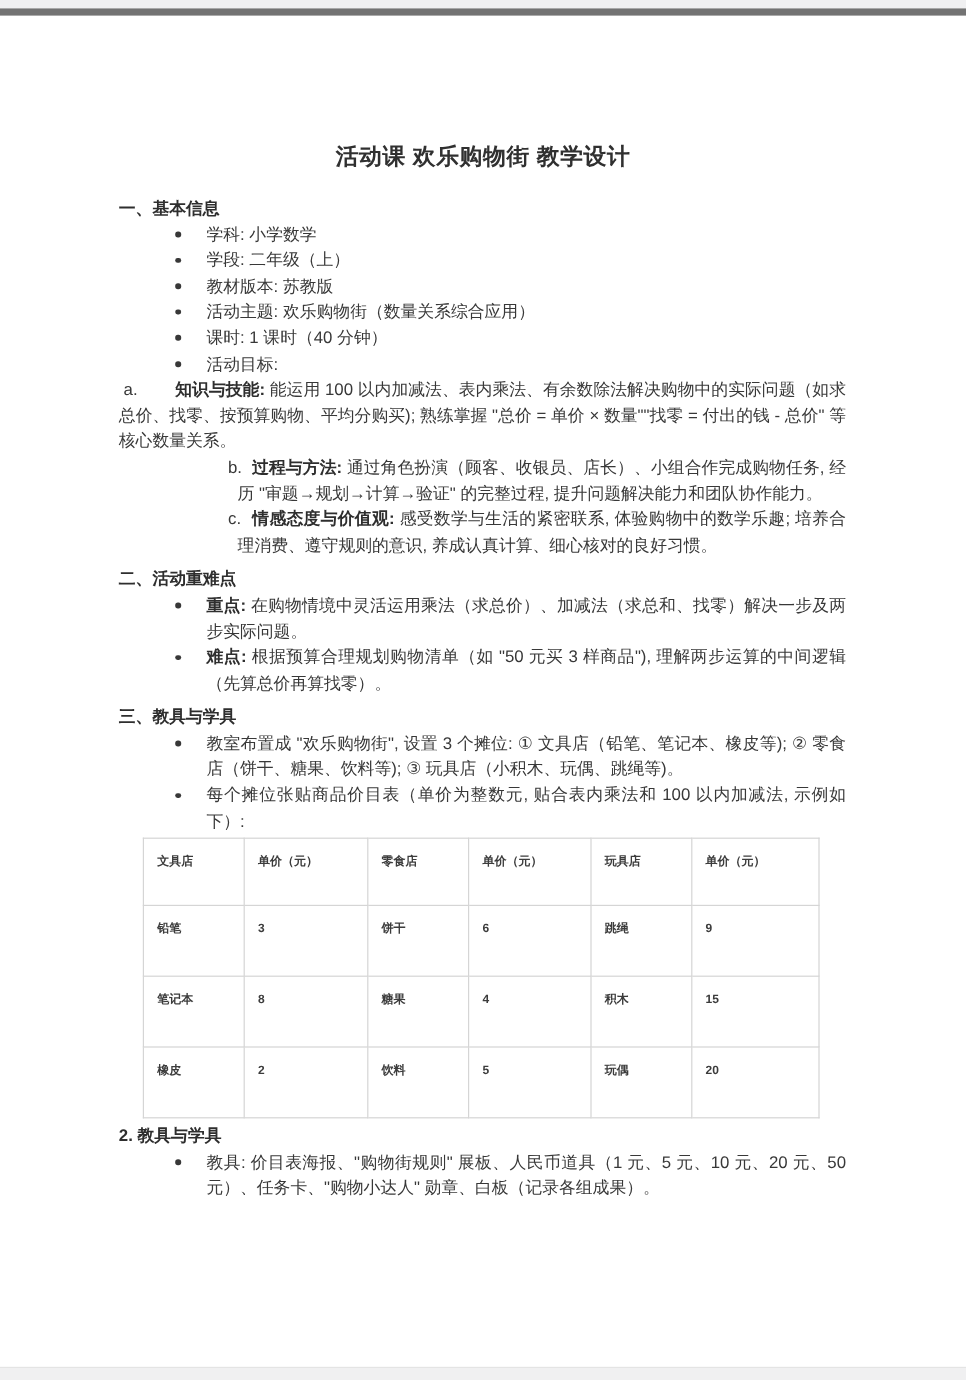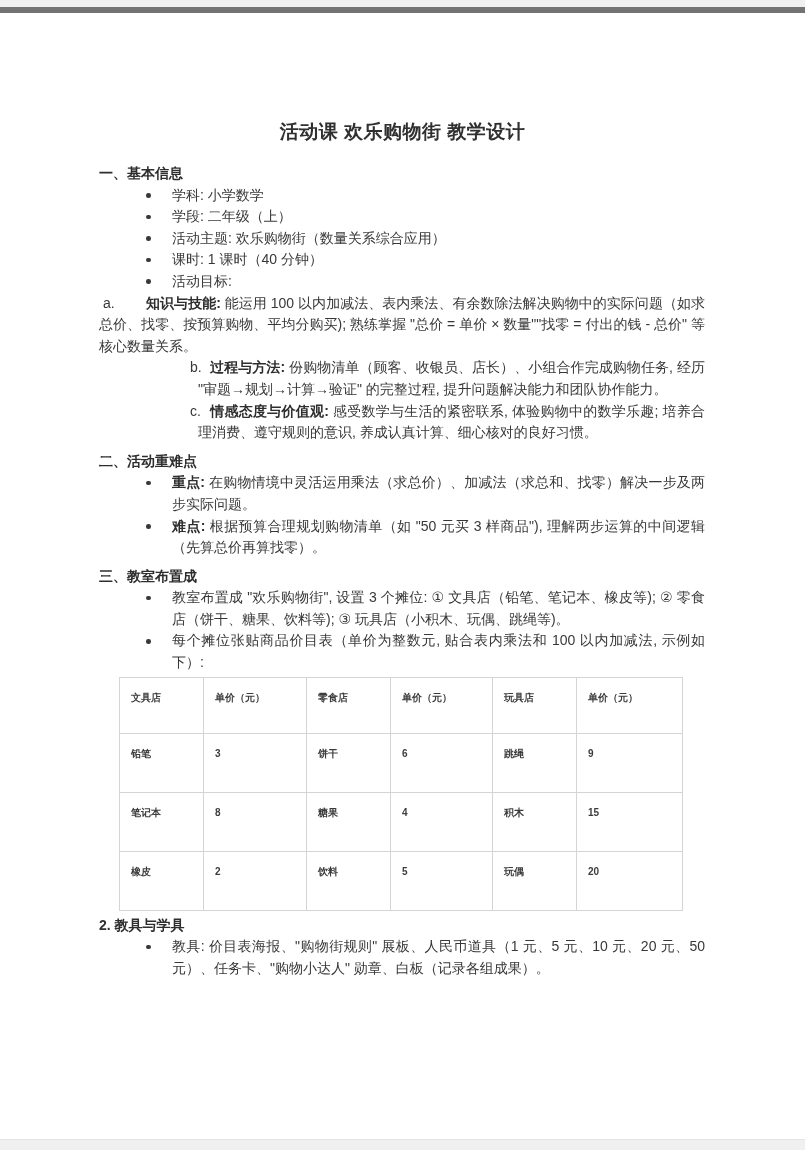--- a/index.html
+++ b/index.html
@@ -85,53 +85,57 @@
     <div class="li">
       <span class="dot"></span>
       <span>学科: 小学数学</span>
     </div>
     <div class="li">
       <span class="dot"></span>
       <span>学段: 二年级（上）</span>
     </div>
     <div class="li">
       <span class="dot"></span>
+      <span>教材版本: 苏教版</span>
+    </div>
+    <div class="li">
+      <span class="dot"></span>
       <span>活动主题: 欢乐购物街（数量关系综合应用）</span>
     </div>
     <div class="li">
       <span class="dot"></span>
       <span>课时: 1 课时（40 分钟）</span>
     </div>
     <div class="li">
       <span class="dot"></span>
       <span>活动目标:</span>
     </div>
 
     <div class="obj-a">
       <span class="mk">a.</span><b>知识与技能: </b><span>能运用 100 以内加减法、表内乘法、有余数除法解决购物中的实际问题（如求总价、找零、按预算购物、平均分购买); 熟练掌握 "总价 = 单价 × 数量""找零 = 付出的钱 - 总价" 等核心数量关系。</span>
     </div>
     <div class="obj-bc">
-      <span class="mk">b.</span><b>过程与方法: </b><span>份购物清单（顾客、收银员、店长）、小组合作完成购物任务, 经历 "审题→规划→计算→验证" 的完整过程, 提升问题解决能力和团队协作能力。</span>
+      <span class="mk">b.</span><b>过程与方法: </b><span>通过角色扮演（顾客、收银员、店长）、小组合作完成购物任务, 经历 "审题→规划→计算→验证" 的完整过程, 提升问题解决能力和团队协作能力。</span>
     </div>
     <div class="obj-bc">
       <span class="mk">c.</span><b>情感态度与价值观: </b><span>感受数学与生活的紧密联系, 体验购物中的数学乐趣; 培养合理消费、遵守规则的意识, 养成认真计算、细心核对的良好习惯。</span>
     </div>
 
     <div class="h-sec">二、活动重难点</div>
 
     <div class="li">
       <span class="dot"></span>
       <b>重点: </b><span>在购物情境中灵活运用乘法（求总价）、加减法（求总和、找零）解决一步及两步实际问题。</span>
     </div>
     <div class="li">
       <span class="dot"></span>
       <b>难点: </b><span>根据预算合理规划购物清单（如 "50 元买 3 样商品"), 理解两步运算的中间逻辑（先算总价再算找零）。</span>
     </div>
 
-    <div class="h-sec">三、教室布置成</div>
+    <div class="h-sec">三、教具与学具</div>
 
     <div class="li">
       <span class="dot"></span>
       <span>教室布置成 "欢乐购物街", 设置 3 个摊位: ① 文具店（铅笔、笔记本、橡皮等); ② 零食店（饼干、糖果、饮料等); ③ 玩具店（小积木、玩偶、跳绳等)。</span>
     </div>
     <div class="li">
       <span class="dot"></span>
       <span>每个摊位张贴商品价目表（单价为整数元, 贴合表内乘法和 100 以内加减法, 示例如下）:</span>
     </div>
 

